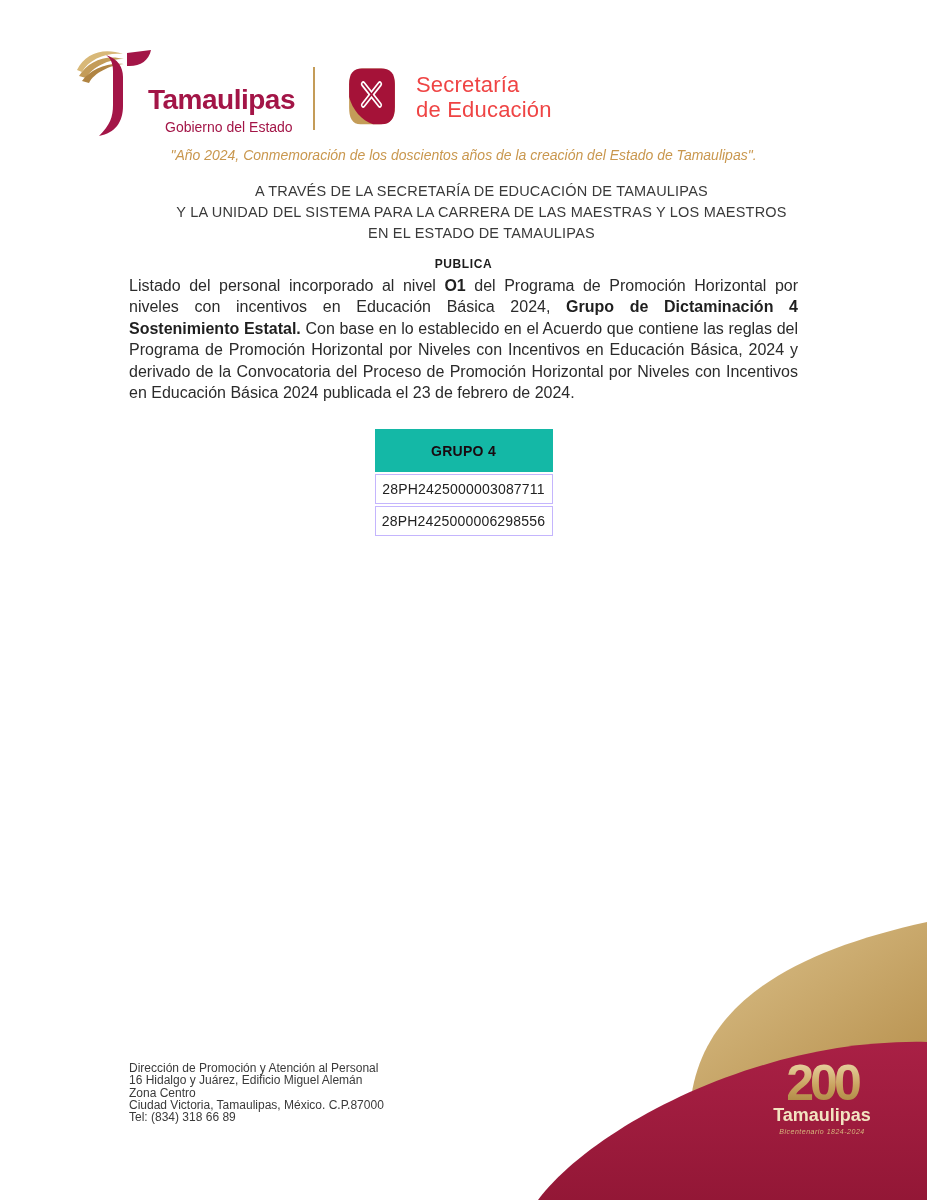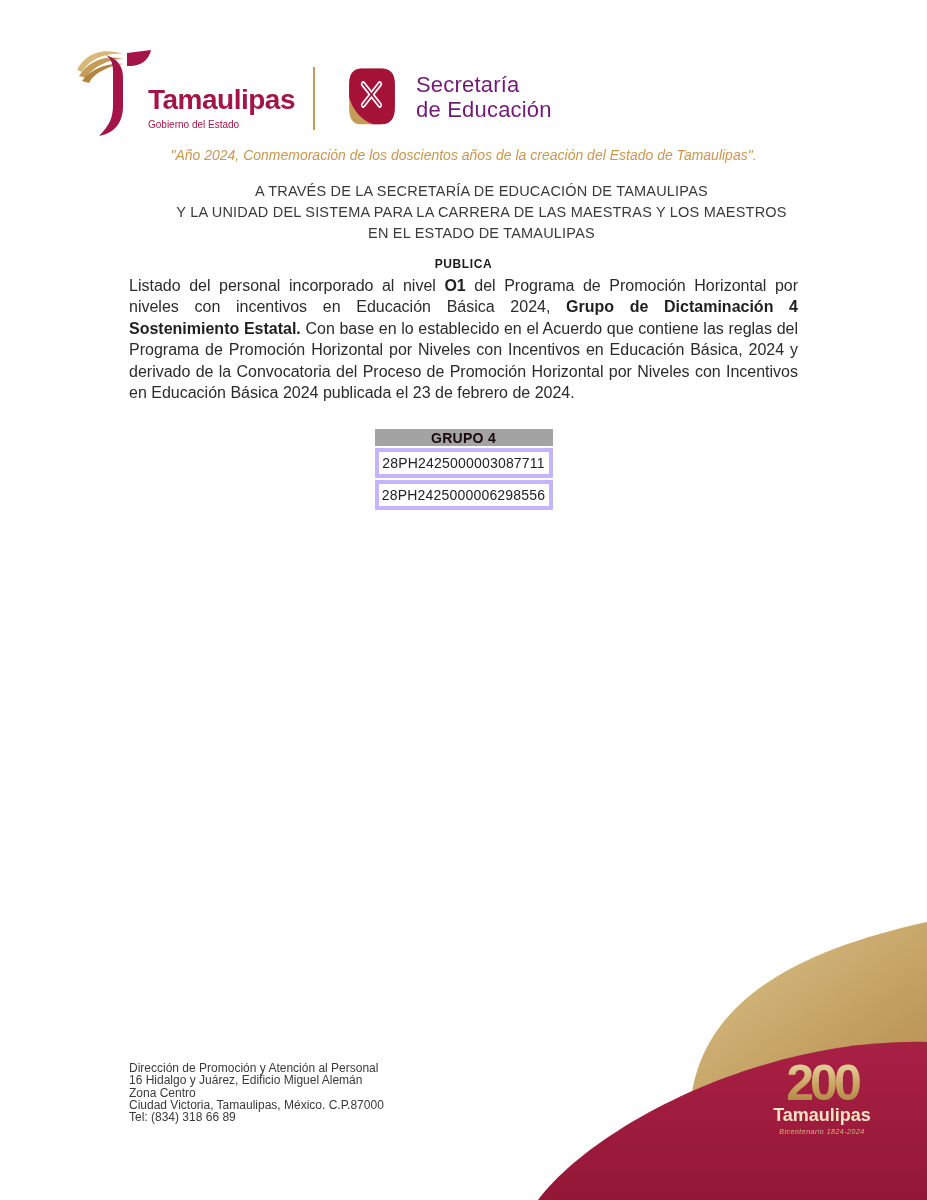--- a/index.html
+++ b/index.html
@@ -14,24 +14,24 @@
     margin: 0 auto;
   }
   
   .deco-svg { position: absolute; left: 0; top: 0; width: 927px; height: 1200px; pointer-events: none; }
   
   .state-mark { position: absolute; left: 76px; top: 46px; width: 76px; height: 92px; }
   .state-text { position: absolute; left: 148px; top: 84px; }
   .state-name {
     font-size: 28px; font-weight: 700; color: #A31547; letter-spacing: -0.5px;
   }
-  .state-sub { font-size: 10px; color: #A31547; margin-top: 3px; margin-left: 0; }
+  .state-sub { font-size: 14px; color: #A31547; margin-top: 3px; margin-left: 17px; }
   .logo-divider { position: absolute; left: 313px; top: 67px; width: 2px; height: 63px; background: #C49C58; }
   .se-mark { position: absolute; left: 346px; top: 66px; width: 52px; height: 62px; }
-  .se-text { position: absolute; left: 416px; top: 72px; color: #701a75; font-size: 22px; line-height: 25px; letter-spacing: 0.2px; }
+  .se-text { position: absolute; left: 416px; top: 72px; color: #ef4444; font-size: 22px; line-height: 25px; letter-spacing: 0.2px; }
   
   .quote {
     position: absolute; left: 0; right: 0; top: 147px;
     text-align: center; font-style: italic; font-size: 14px; color: #C9974E; font-weight: 500;
   }
   
   .heading {
     position: absolute; left: 0; right: 0; top: 181px;
     text-align: center; font-size: 14.5px; line-height: 21px; color: #3A3A3A; font-weight: 500;
     letter-spacing: 0.2px;
@@ -43,26 +43,26 @@
   }
   
   .intro {
     position: absolute; left: 129px; top: 275px; width: 669px;
     font-size: 16px; line-height: 21.4px; color: #2B2B2B; text-align: justify;
   }
   .intro b { font-weight: 700; color: #1F1F1F; }
   
   .grupo-table { position: absolute; left: 50%; top: 429px; width: 178px; transform: translateX(-50%); }
   .grupo-header {
-    height: 17px; background: #a3a3a3; color: #19090F;
+    height: 43px; background: #14b8a6; color: #19090F;
     font-weight: 700; font-size: 14px; letter-spacing: 0.3px;
     display: flex; align-items: center; justify-content: center;
   }
   .grupo-cell {
-    margin-top: 2px; height: 30px; background: #ffffff; border: 4px solid #c4b5fd;
+    margin-top: 2px; height: 30px; background: #ffffff; border: 1px solid #c4b5fd;
     display: flex; align-items: center; justify-content: center;
     font-size: 14px; color: #222222; letter-spacing: 0.2px;
   }
   
   .address {
     position: absolute; left: 129px; top: 1062px;
     font-size: 12px; line-height: 12.3px; color: #3A3A3A;
   }
   .bicentennial { position: absolute; left: 758px; top: 1054px; width: 128px; height: 90px; }
 </style>

